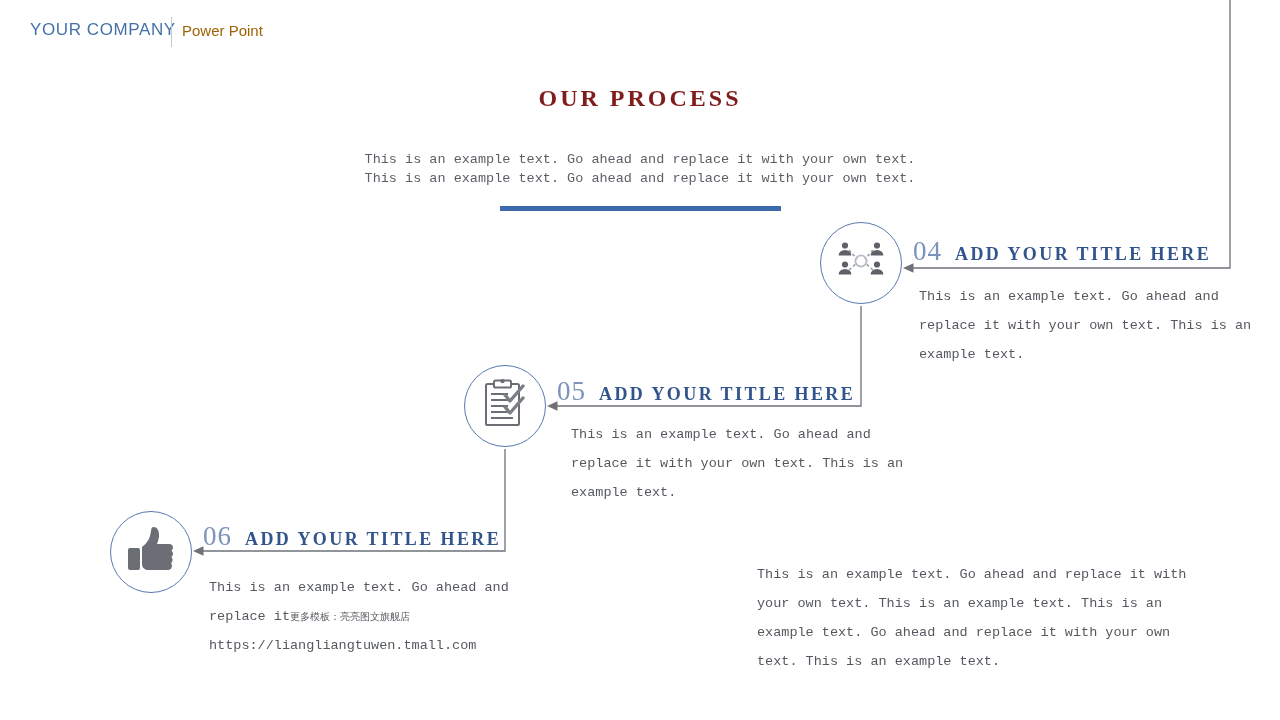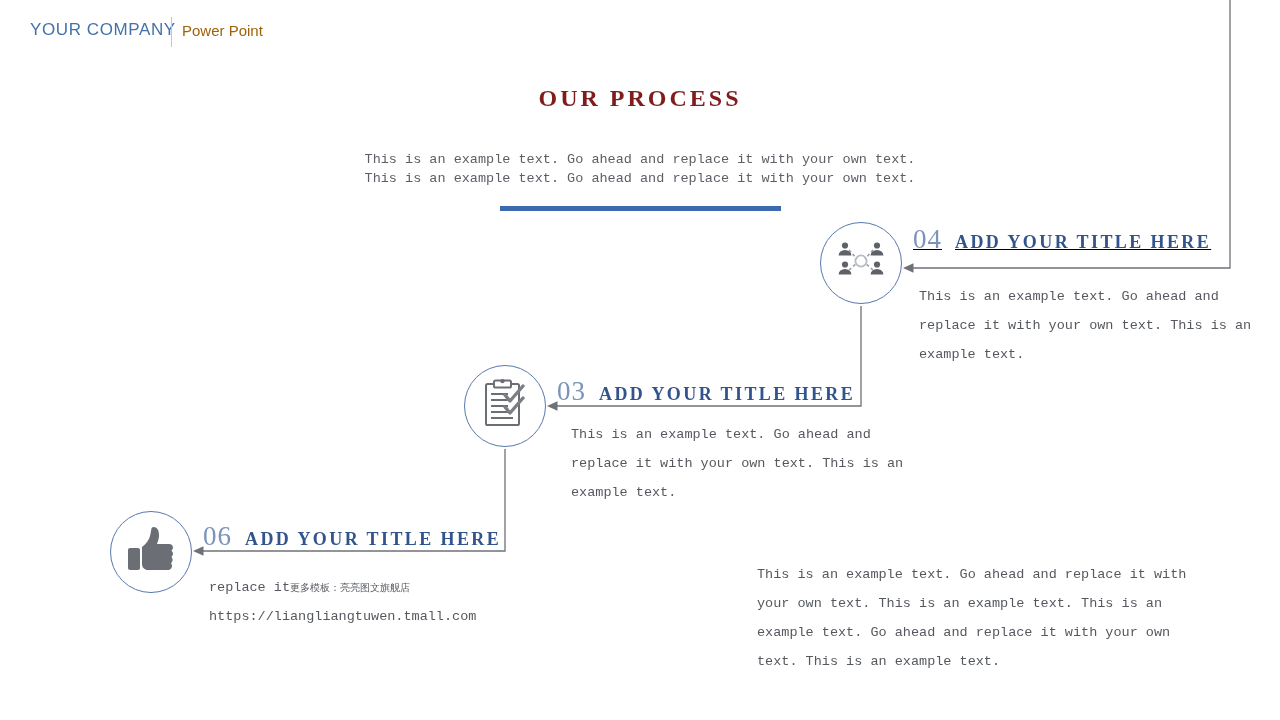--- a/index.html
+++ b/index.html
@@ -120,21 +120,21 @@
   .step-body {
     position: absolute;
     font-family: "Liberation Mono", monospace;
     font-size: 13.5px;
     line-height: 29px;
     color: #55595f;
   }
 
   
   #circle-04 { left: 820px; top: 222px; }
-  #heading-04 { left: 913px; top: 224px; text-decoration: underline; }
+  #heading-04 { left: 913px; top: 236px; }
   #body-04 { left: 919px; top: 282px; width: 340px; }
 
   
   #circle-05 { left: 464px; top: 365px; }
   #heading-05 { left: 557px; top: 376px; }
   #body-05 { left: 571px; top: 420px; width: 340px; }
 
   
   #circle-06 { left: 110px; top: 511px; }
   #heading-06 { left: 203px; top: 521px; }
@@ -224,38 +224,39 @@
         <line x1="11" y1="40" x2="31" y2="40"></line>
       </g>
       <g fill="none" stroke="#7b7f85" stroke-width="3.4" stroke-linecap="round" stroke-linejoin="round">
         <polyline points="24,17 29,23 42,8"></polyline>
         <polyline points="24,29 29,35 42,20"></polyline>
       </g>
     </svg>
   </span>
 </div>
 <div class="step-heading" id="heading-05">
-  <span class="step-num">03</span><span class="step-title">ADD YOUR TITLE HERE</span>
+  <span class="step-num">05</span><span class="step-title">ADD YOUR TITLE HERE</span>
 </div>
 <div class="step-body" id="body-05">This is an example text. Go ahead and replace it with your own text. This is an example text.</div>
 
 <div class="step-circle" id="circle-06">
   <span>
     <svg width="50" height="48" viewBox="0 0 50 48" xmlns="http://www.w3.org/2000/svg">
       <g fill="#6b6f75">
         <rect x="2" y="22" width="12" height="22" rx="2"></rect>
         <path d="M16,21 C16,21 22,17 24,10 C25.6,4.4 24.6,1 27.6,1 C31,1 33,4 33,9 C33,13.4 31,18 31,18 L43,18
                  C45.6,18 47,19.6 47,21.6 C47,23.6 45.4,24.8 45.4,24.8 C45.4,24.8 47,25.8 47,27.8
                  C47,29.8 45.4,31 45.4,31 C45.4,31 46.6,32 46.6,34 C46.6,36 45,37.2 45,37.2
                  C45,37.2 46,38.2 46,40 C46,42.2 44.4,44 42,44 L22,44 C18.6,44 16,41.6 16,38 Z"></path>
       </g>
     </svg>
   </span>
 </div>
 <div class="step-heading" id="heading-06">
   <span class="step-num">06</span><span class="step-title">ADD YOUR TITLE HERE</span>
 </div>
 <div class="step-body" id="body-06">
+  <div>This is an example text. Go ahead and</div>
   <div><span>replace it</span><span class="cjk">更多模板：亮亮图文旗舰店</span></div>
   <div>https://liangliangtuwen.tmall.com</div>
 </div>
 
 <div id="footer-paragraph">This is an example text. Go ahead and replace it with your own text. This is an example text. This is an example text. Go ahead and replace it with your own text. This is an example text.</div>
 
 </body></html>

